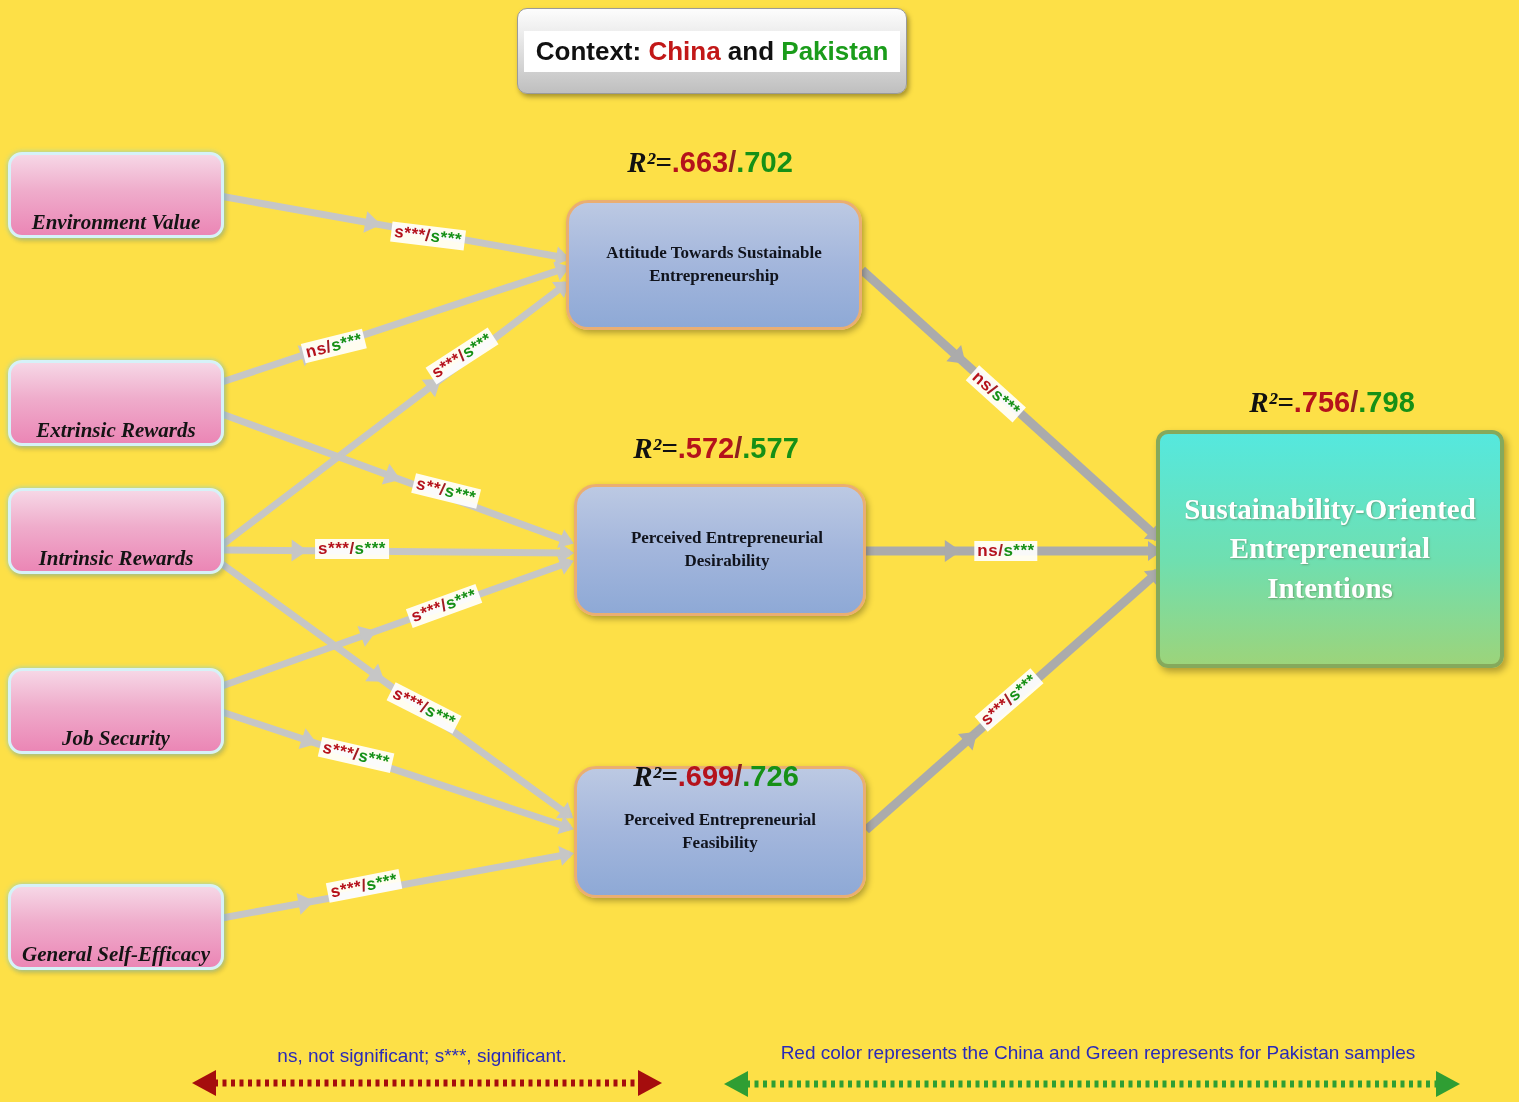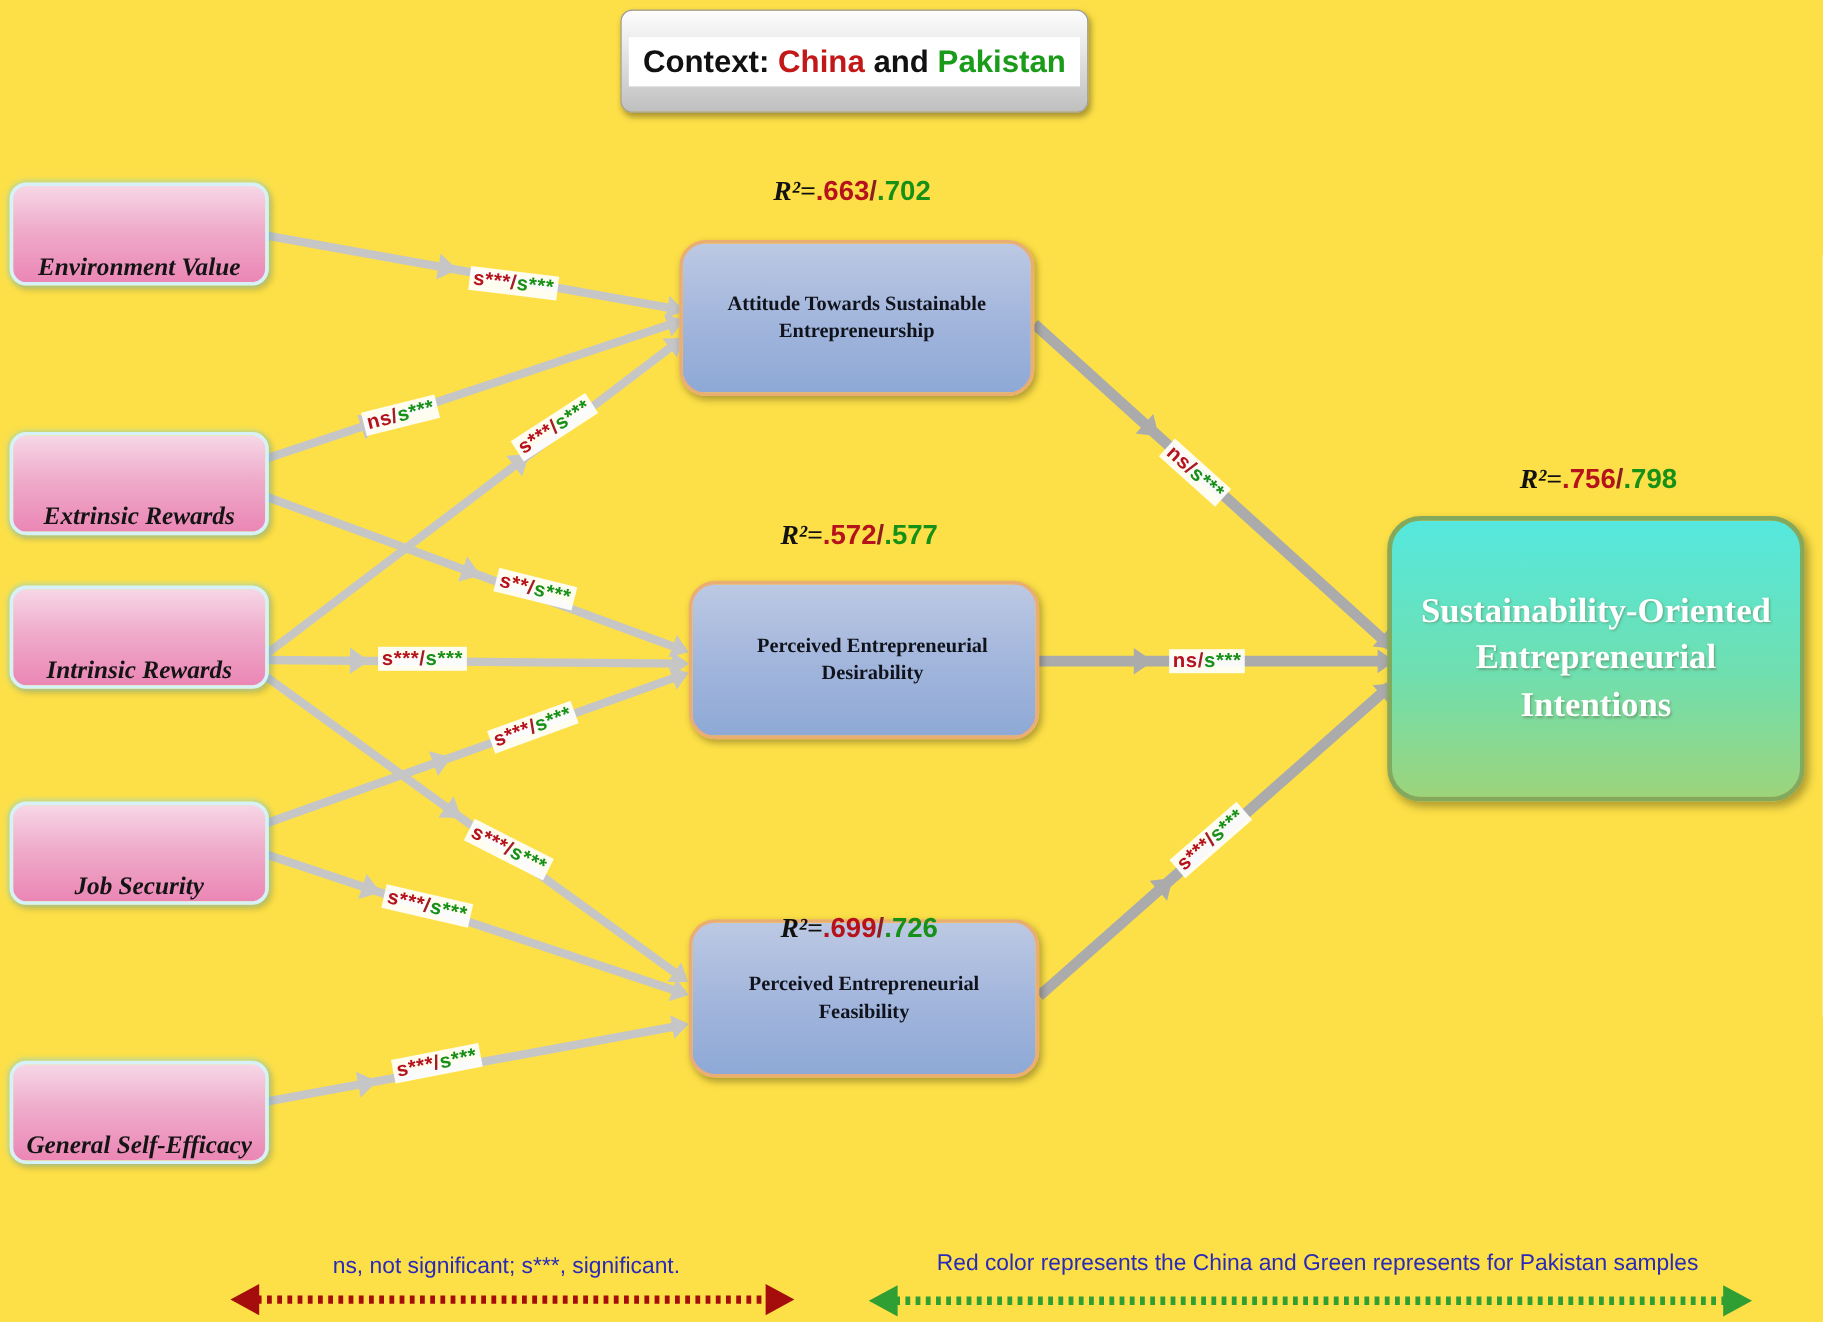--- a/index.html
+++ b/index.html
@@ -25,30 +25,30 @@
 
   
   .mbox{position:absolute;border-radius:22px;border:3px solid #eaae72;
     background:linear-gradient(180deg,#bcc9e3 0%,#a3b6dc 50%,#8ea9d6 100%);
     box-shadow:2px 3px 6px rgba(0,0,0,.3);
     display:flex;align-items:center;justify-content:center;text-align:center;
     font-family:"Liberation Serif",serif;font-weight:bold;font-size:17px;color:#10131c;
     line-height:1.35;padding:4px 10px;box-sizing:border-box;}
 
   
-  .obox{position:absolute;left:1156px;top:430px;width:348px;height:238px;border-radius:28px;
+  .obox{position:absolute;left:1156px;top:430px;width:348px;height:238px;border-radius:12px;
     border:4px solid #85a95c;
     background:linear-gradient(180deg,#55e8de 0%,#6fdfb0 55%,#9cd47b 100%);
     box-shadow:3px 4px 7px rgba(0,0,0,.3);
     display:flex;align-items:center;justify-content:center;text-align:center;
     font-family:"Liberation Serif",serif;font-weight:bold;font-size:29px;color:#fff;
     line-height:1.35;text-shadow:1px 1px 2px rgba(90,130,90,.6);padding:6px 14px;box-sizing:border-box;}
 
   
-  .r2{position:absolute;transform:translate(-50%,0);white-space:nowrap;font-size:23px;font-weight:bold;}
+  .r2{position:absolute;transform:translate(-50%,0);white-space:nowrap;font-size:29px;font-weight:bold;}
   .r2 .pre{font-family:"Liberation Serif",serif;font-style:italic;color:#111;}
   .r2 .vr{color:#b5121b;} .r2 .sl{color:#8c2020;} .r2 .vg{color:#169016;}
 
   
   .plabel{position:absolute;white-space:nowrap;font-size:17px;font-weight:bold;
     background:rgba(255,255,255,.92);padding:0 3px;letter-spacing:.5px;}
   .plabel .ch{color:#b5121b;} .plabel .sp{color:#a31d23;} .plabel .pk{color:#169016;}
 
   
   .legend-text{position:absolute;transform:translate(-50%,-50%);white-space:nowrap;

